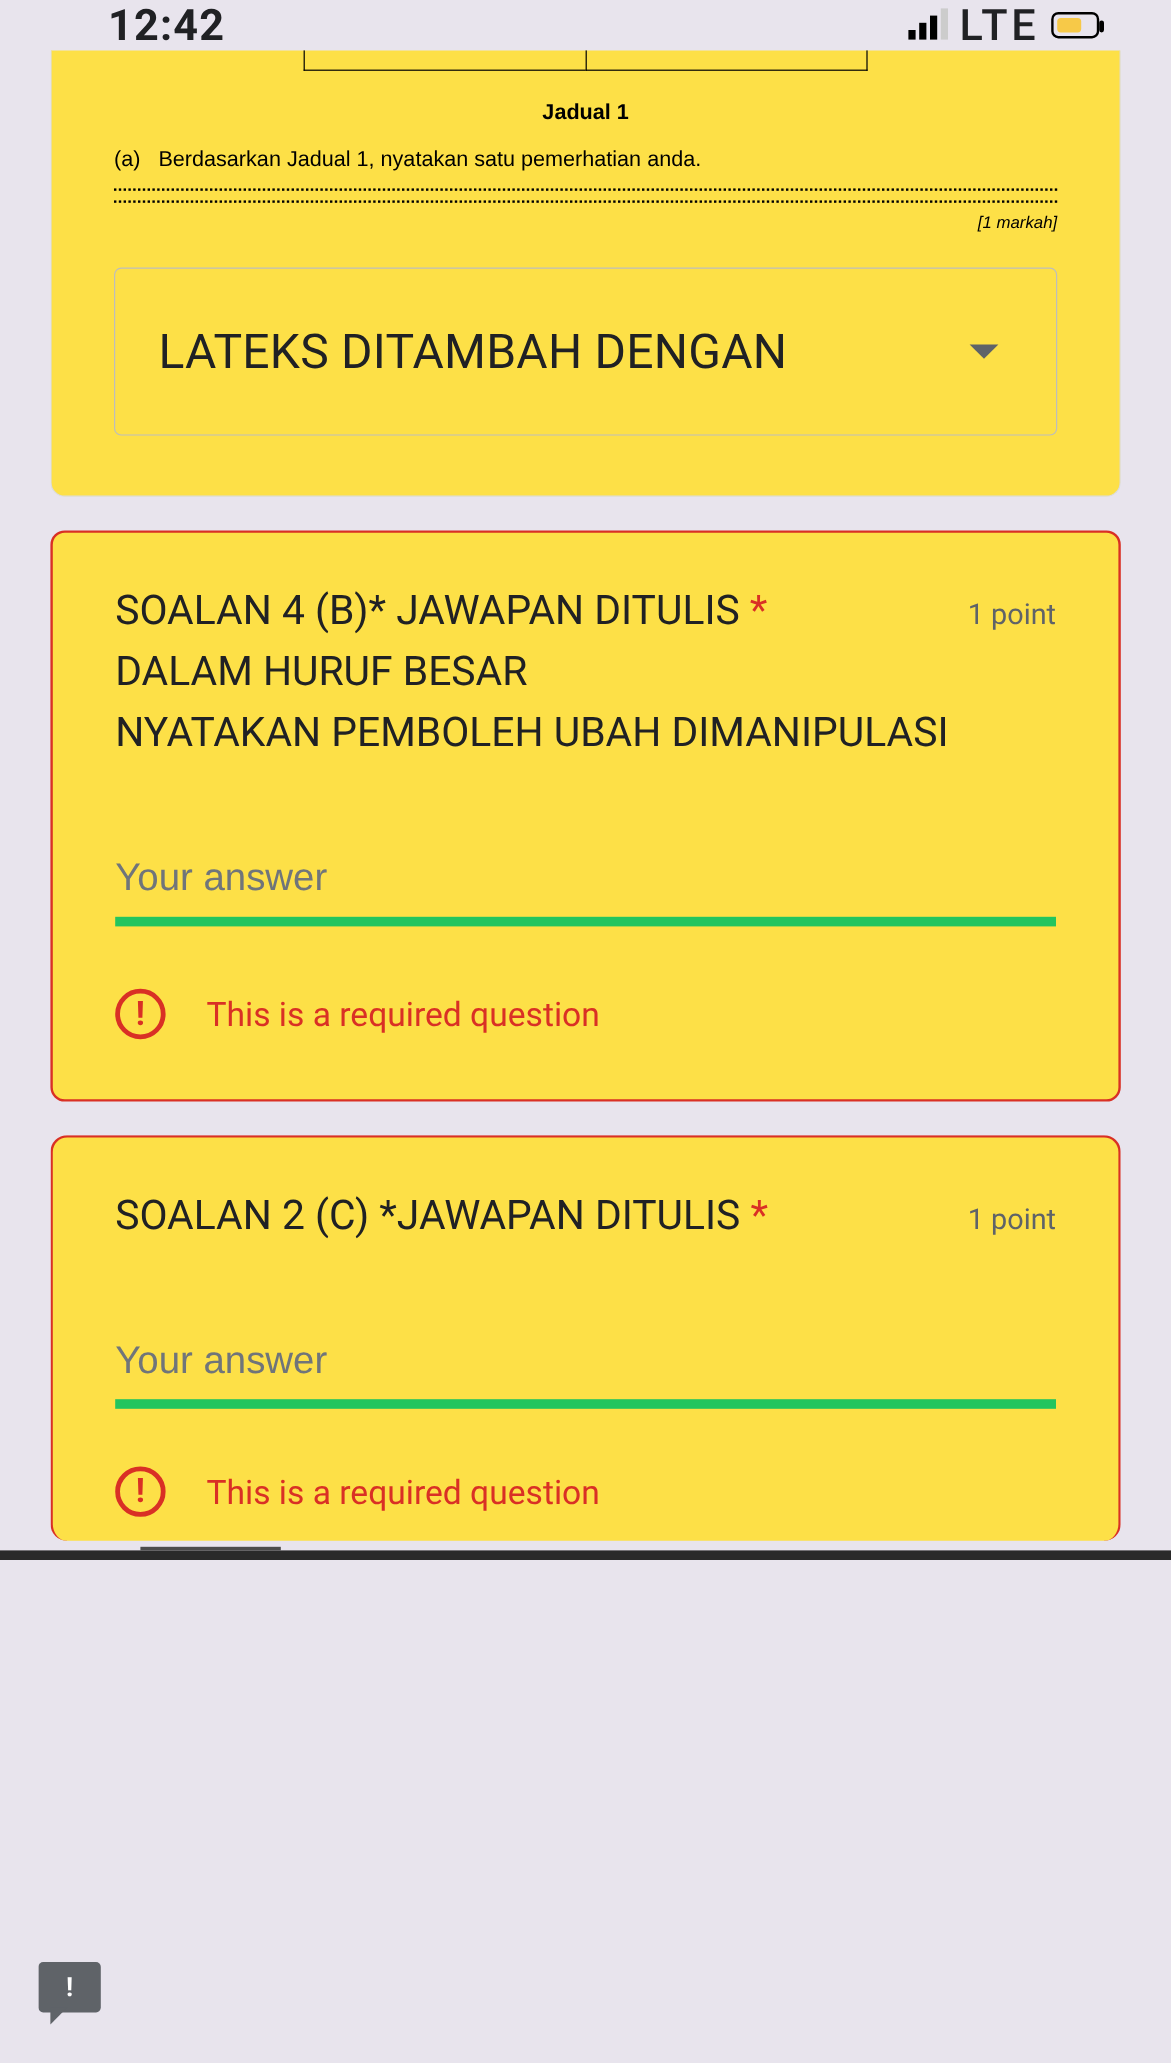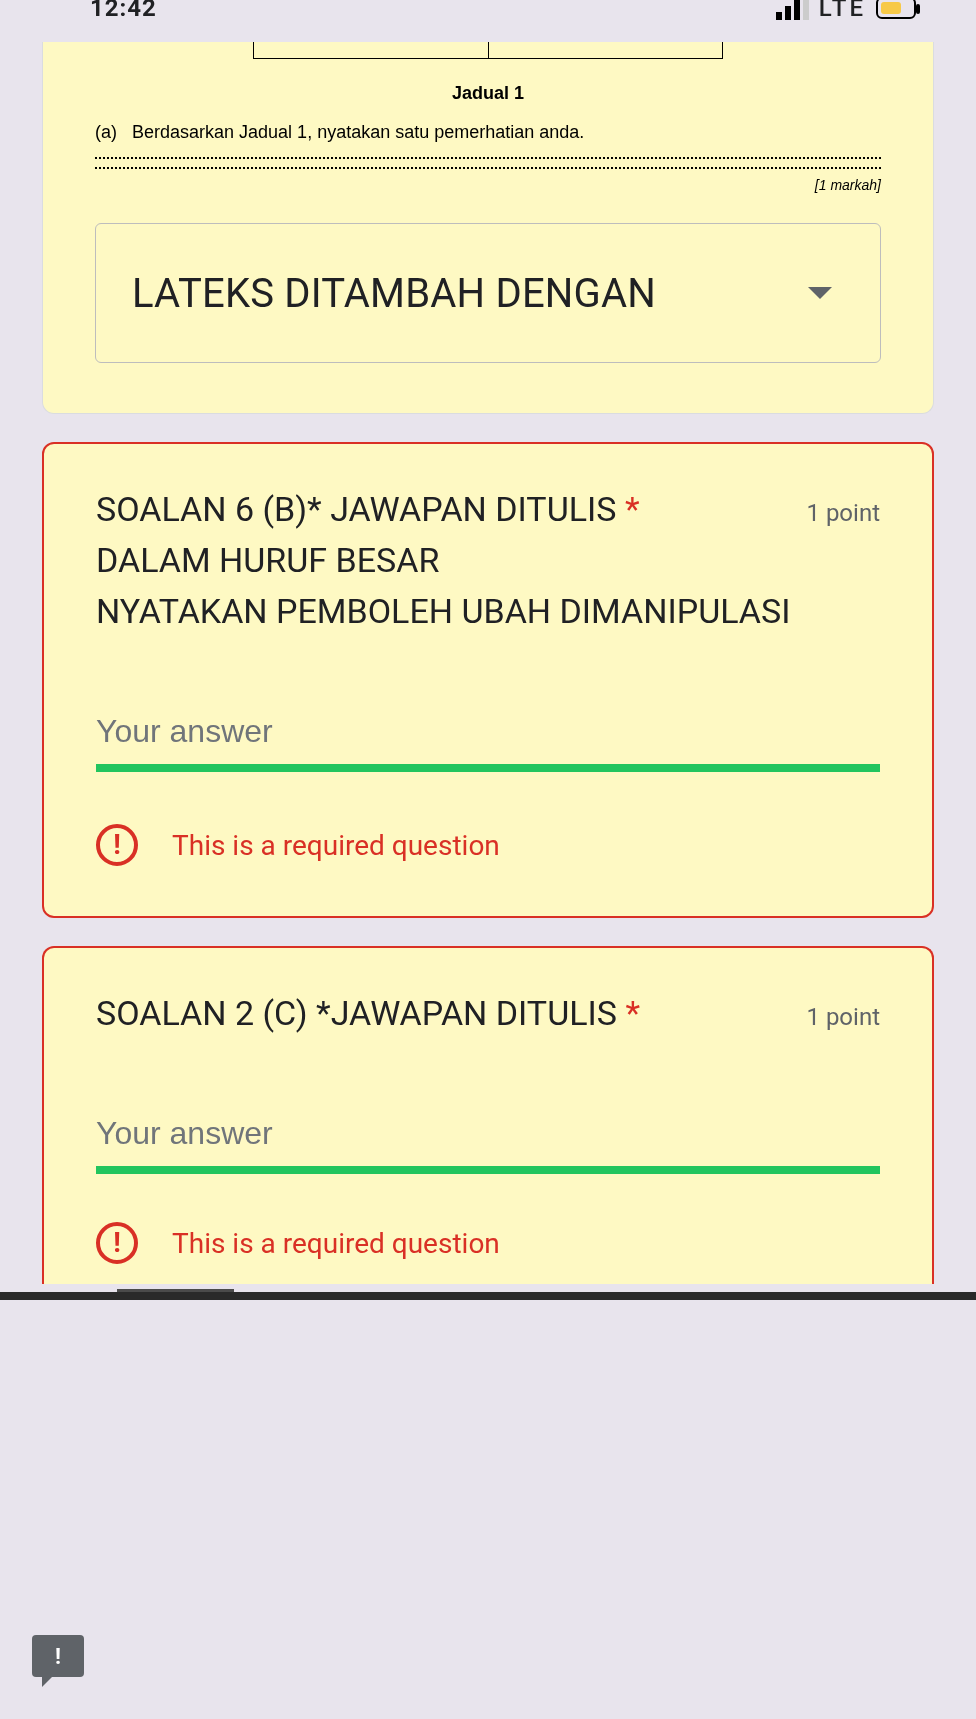--- a/index.html
+++ b/index.html
@@ -10,23 +10,23 @@
   html, body {
     width: 976px;
     font-family: 'Roboto', Arial, sans-serif;
     background: #e8e4ed;
     color: #202124;
   }
   .phone-status {
     height: 22px;
     display: flex;
     justify-content: space-between;
-    align-items: flex-end;
+    align-items: flex-start;
     padding: 0 60px 0 90px;
-    font-size: 24px;
+    font-size: 36px;
     font-weight: 700;
     letter-spacing: 1px;
   }
   .phone-status .right {
     display:flex;
     align-items:center;
     gap:10px;
     font-weight:500;
     letter-spacing:3px;
   }
@@ -58,21 +58,21 @@
   }
   .batt::before{
     content:"";position:absolute;right:-6px;top:5px;width:4px;height:10px;
     background:#000;border-radius:2px;
   }
 
   .viewport {
     padding: 0 42px 0 42px;
   }
   .card {
-    background: #fef9c3;
+    background: #fde047;
     border-radius: 12px;
     padding: 40px 52px 50px 52px;
     margin-bottom: 28px;
     border: 1px solid #dadce0;
   }
   .card.error {
     border: 2px solid #d93025;
   }
   
   .card.topcut {
@@ -282,38 +282,38 @@
     <div class="dropdown">
       <span class="sel">LATEKS DITAMBAH DENGAN</span>
       <span class="caret"></span>
     </div>
   </div>
 
   <div class="card error">
     <div class="q-title">
       <div class="title-row">
         <span class="title-main">
-          <span>SOALAN 6 (B)* JAWAPAN DITULIS</span>
+          <span>SOALAN 4 (B)* JAWAPAN DITULIS</span>
           <span class="req">*</span>
         </span>
         <span class="q-points">1 point</span>
       </div>
       <div style="white-space:pre-line;">DALAM HURUF BESAR
 NYATAKAN PEMBOLEH UBAH DIMANIPULASI</div>
     </div>
     <input class="answer-input" type="text" placeholder="Your answer" style="">
     <div class="error-msg">
       <span class="eicon">
           <span>!</span>
         </span>
       <span>This is a required question</span>
     </div>
   </div>
 
-  <div class="card error" style="margin-bottom:0;border-bottom-left-radius:0;border-bottom-right-radius:0;border-bottom:none;padding-bottom:20px;">
+  <div class="card error" style="margin-bottom:0;border-bottom-left-radius:0;border-bottom-right-radius:0;border-bottom:none;padding-bottom:20px;border-radius:14px;">
     <div class="q-title">
       <div class="title-row">
         <span class="title-main">
           <span>SOALAN 2 (C) *JAWAPAN DITULIS</span>
           <span class="req">*</span>
         </span>
         <span class="q-points">1 point</span>
       </div>
     </div>
     <input class="answer-input" type="text" placeholder="Your answer" style="">

